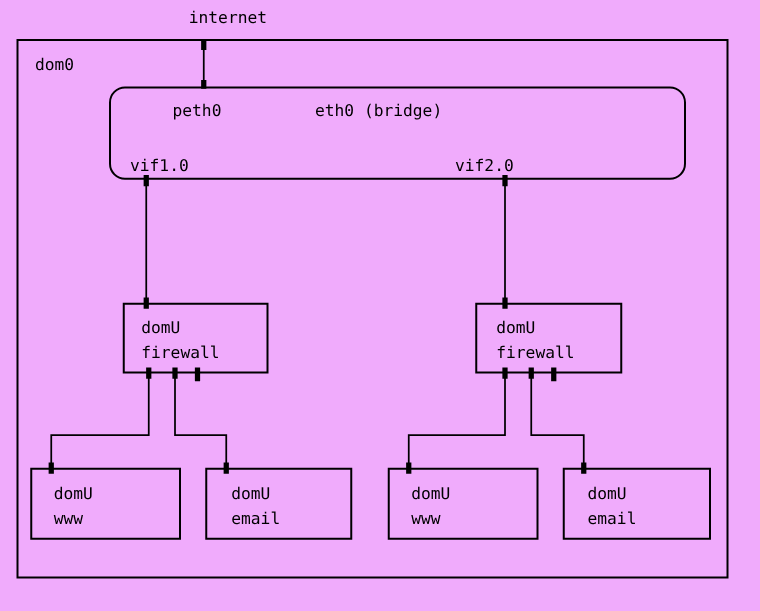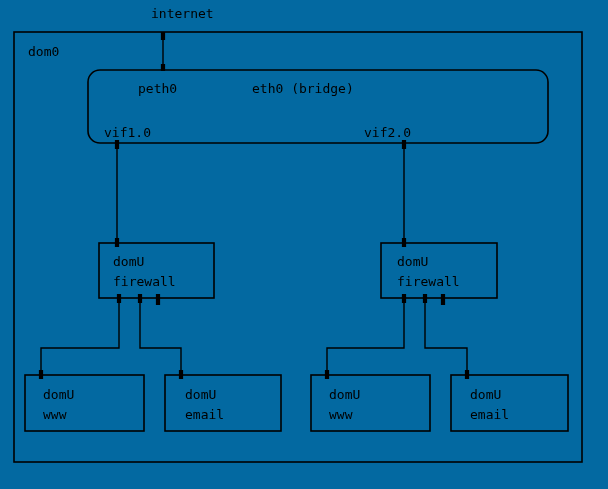--- a/index.html
+++ b/index.html
@@ -7,21 +7,21 @@
     padding: 0;
     background: #ffffff;
   }
   body {
     font-family: "DejaVu Sans Mono", "Liberation Mono", monospace;
   }
   #diagram-root {
     position: relative;
     width: 608px;
     height: 489px;
-    background: #0369a1;
+    background: #f0abfc;
     overflow: hidden;
   }
   svg.layer {
     position: absolute;
     top: 0;
     left: 0;
     width: 608px;
     height: 489px;
   }
   .box-stroke {

